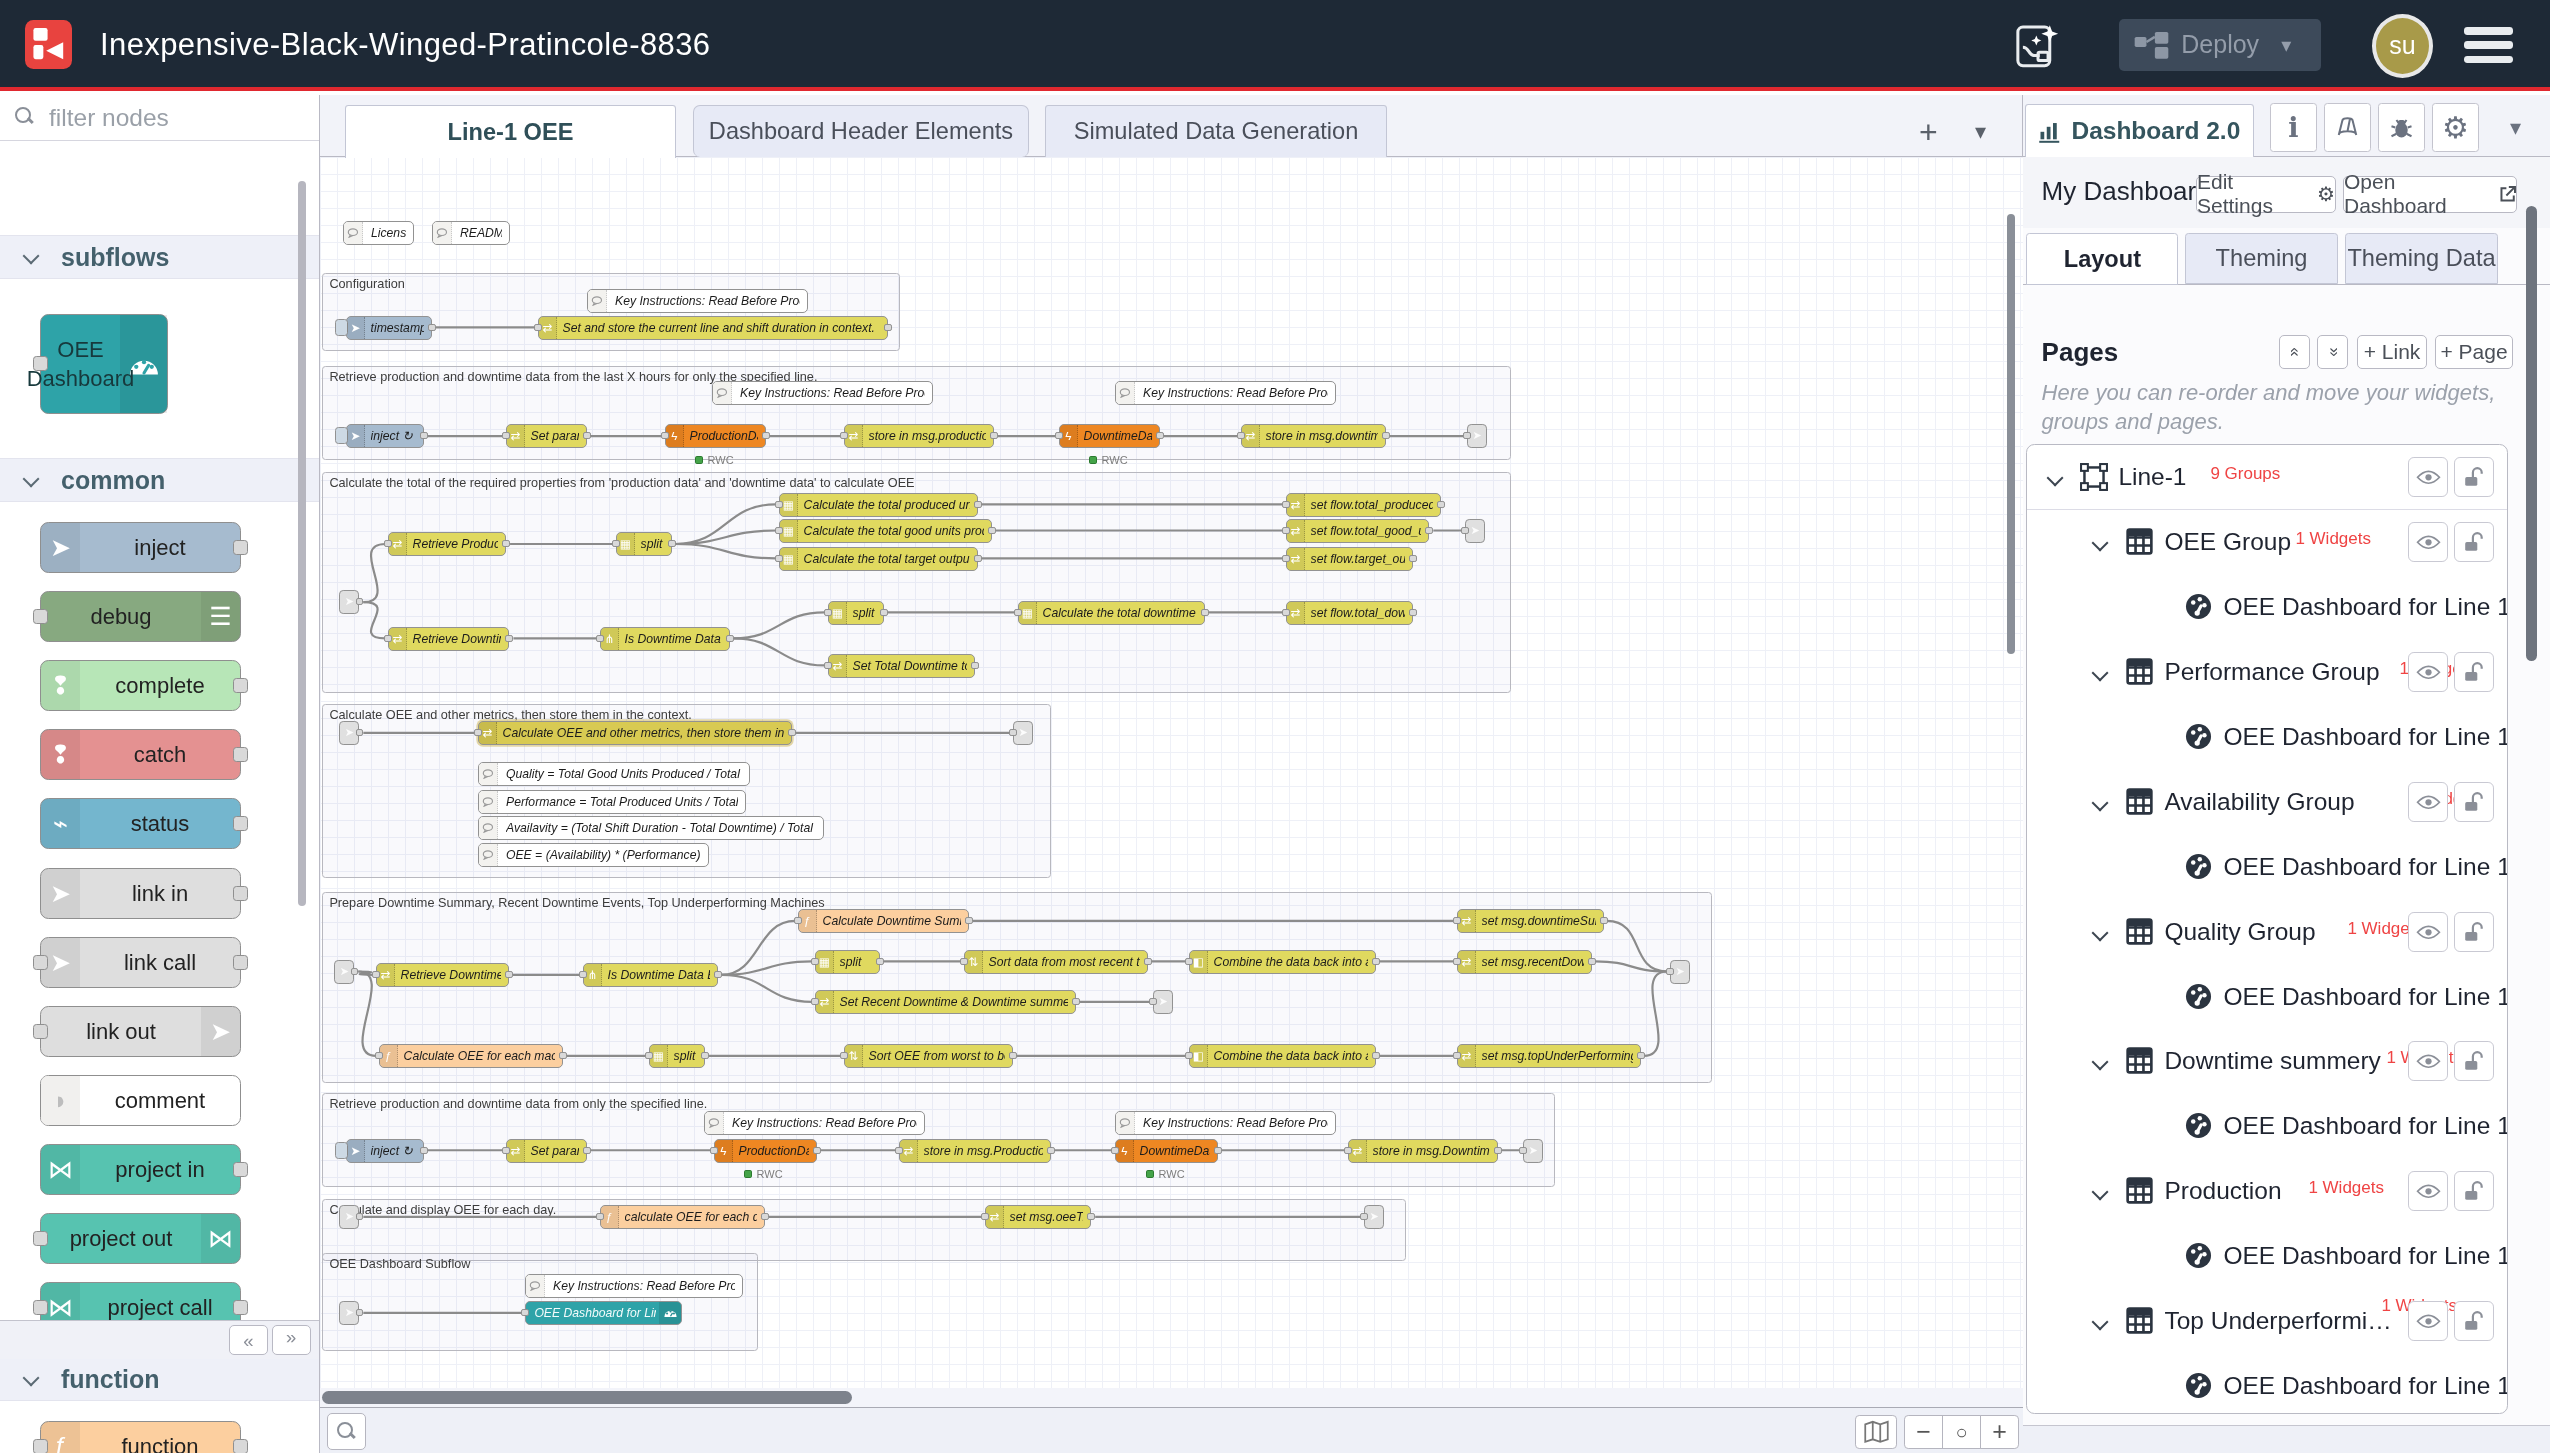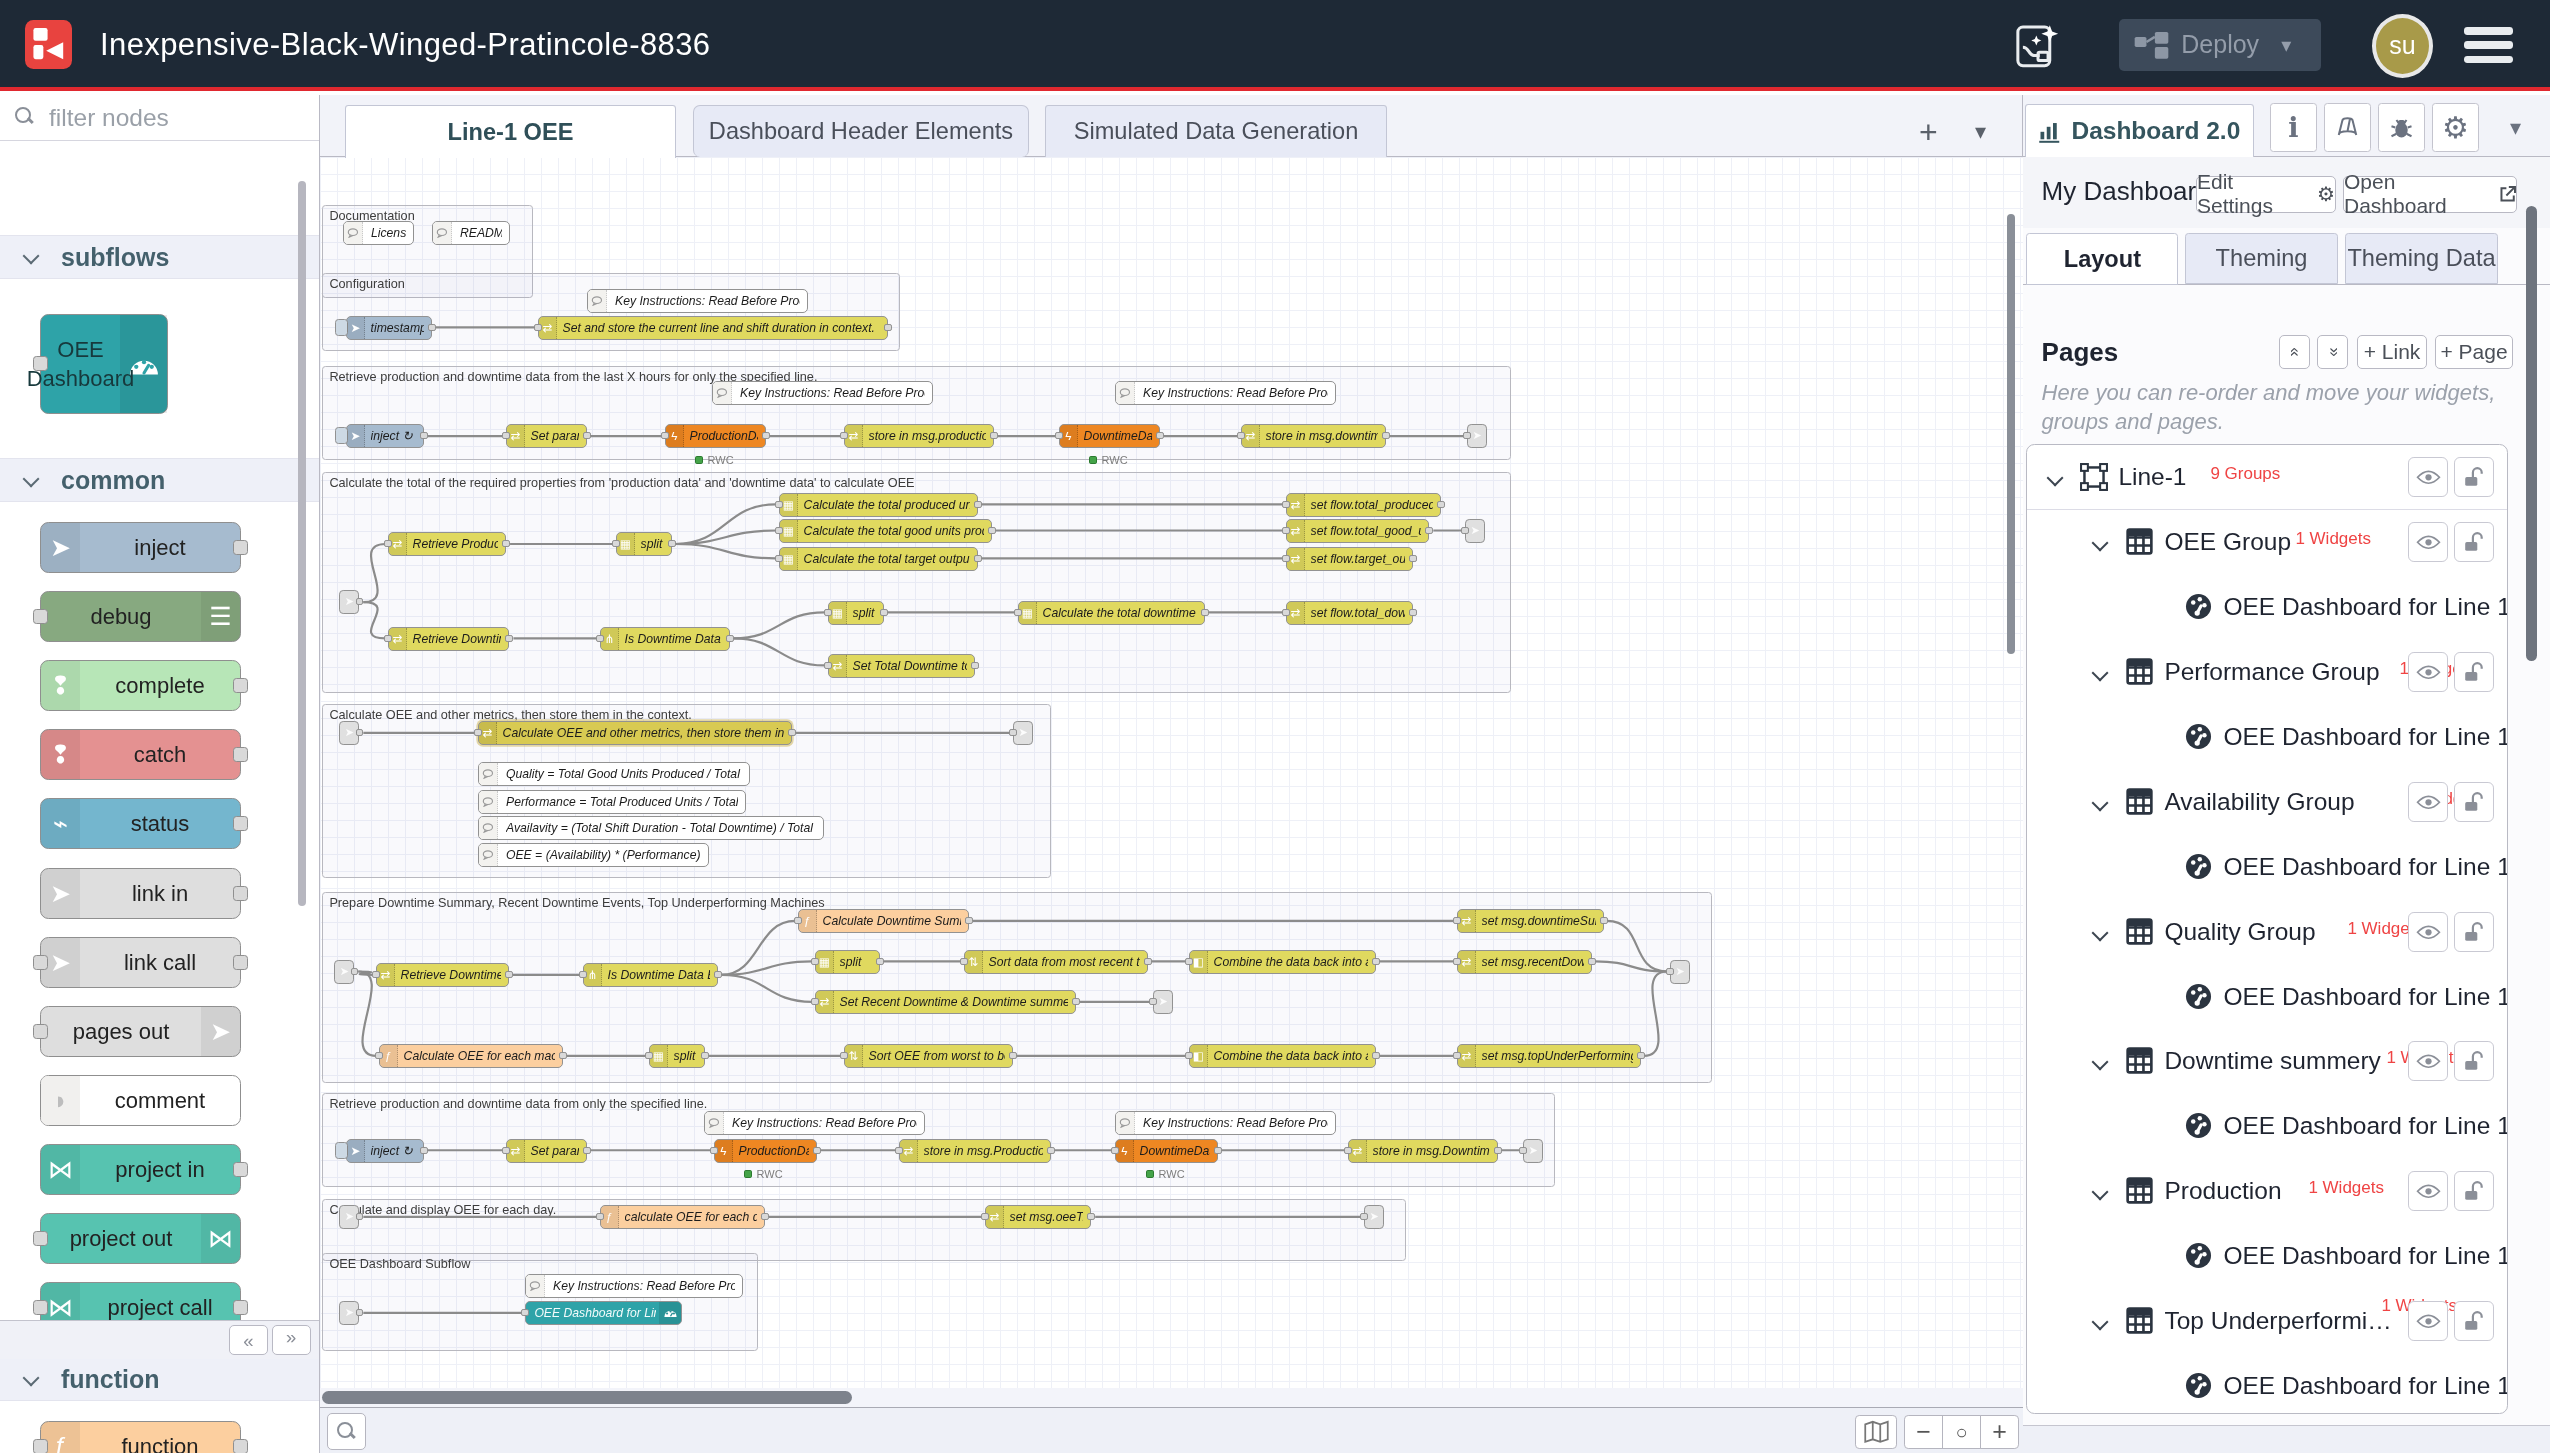--- a/index.html
+++ b/index.html
@@ -220,21 +220,21 @@
         <div class="pport" style="right: -8.4px;"></div>
       </div>
       <div class="pnode" style="left: 40px; top: 842px; width: 201px; height: 51px; background: rgb(222, 222, 222);">
         <div class="pic" style="left: 0px; border-radius: 6.7px 0px 0px 6.7px;">➤</div>
         <div class="plb" style="right: 0px; left: 39px;">link call</div>
         <div class="pport" style="left: -8.4px;"></div>
         <div class="pport" style="right: -8.4px;"></div>
       </div>
       <div class="pnode" style="left: 40px; top: 911px; width: 201px; height: 51px; background: rgb(222, 222, 222);">
         <div class="pic" style="right: 0px; border-radius: 0px 6.7px 6.7px 0px;">➤</div>
-        <div class="plb" style="left: 0px; right: 39px;">pages out</div>
+        <div class="plb" style="left: 0px; right: 39px;">link out</div>
         <div class="pport" style="left: -8.4px;"></div>
       </div>
       <div class="pnode" style="left: 40px; top: 980px; width: 201px; height: 51px; background: rgb(255, 255, 255);">
         <div class="pic" style="left: 0px; border-radius: 6.7px 0px 0px 6.7px; background: rgb(241, 240, 238); color: rgb(189, 189, 189);">◗</div>
         <div class="plb" style="right: 0px; left: 39px;">comment</div>
       </div>
       <div class="pnode" style="left: 40px; top: 1049px; width: 201px; height: 51px; background: rgb(87, 195, 176);">
         <div class="pic" style="left: 0px; border-radius: 6.7px 0px 0px 6.7px;">⋈</div>
         <div class="plb" style="right: 0px; left: 39px;">project in</div>
         <div class="pport" style="right: -8.4px;"></div>
@@ -327,23 +327,20 @@
       <path d="M 593 1178 C 638 1178, 638 1178, 683 1178" fill="none" stroke="#8b8b8b" stroke-width="2.6"></path>
       <path d="M 871 1178 C 916 1178, 894 1178, 939 1178" fill="none" stroke="#8b8b8b" stroke-width="2.6"></path>
       <path d="M 1069 1178 C 1142 1178, 1142 1178, 1215 1178" fill="none" stroke="#8b8b8b" stroke-width="2.6"></path>
       <path d="M 1401 1178 C 1446 1178, 1377 1178, 1422 1178" fill="none" stroke="#8b8b8b" stroke-width="2.6"></path>
       <path d="M 51 1257 C 189.5 1257, 189.5 1257, 328 1257" fill="none" stroke="#8b8b8b" stroke-width="2.6"></path>
       <path d="M 532 1257 C 658.5 1257, 658.5 1257, 785 1257" fill="none" stroke="#8b8b8b" stroke-width="2.6"></path>
       <path d="M 919 1257 C 1076.5 1257, 1076.5 1257, 1234 1257" fill="none" stroke="#8b8b8b" stroke-width="2.6"></path>
       <path d="M 51 1371 C 145 1371, 145 1371, 239 1371" fill="none" stroke="#8b8b8b" stroke-width="2.6"></path>
     </svg>
   <div id="vscroll"></div>
-<div class="grp" style="left: 1.7px; top: 48px; width: 211px; height: 93px;">
-      <div class="glabel">Documentation</div>
-    </div>
     <div class="grp" style="left: 1.7px; top: 116px; width: 578px; height: 78px;">
       <div class="glabel">Configuration</div>
     </div>
     <div class="grp" style="left: 1.7px; top: 209px; width: 1189px; height: 94px;">
       <div class="glabel">Retrieve production and downtime data from the last X hours for only the specified line.</div>
     </div>
     <div class="grp" style="left: 1.7px; top: 315px; width: 1189px; height: 221px;">
       <div class="glabel">Calculate the total of the required properties from 'production data' and 'downtime data' to calculate OEE</div>
     </div>
     <div class="grp" style="left: 1.7px; top: 547px; width: 729px; height: 174px;">

